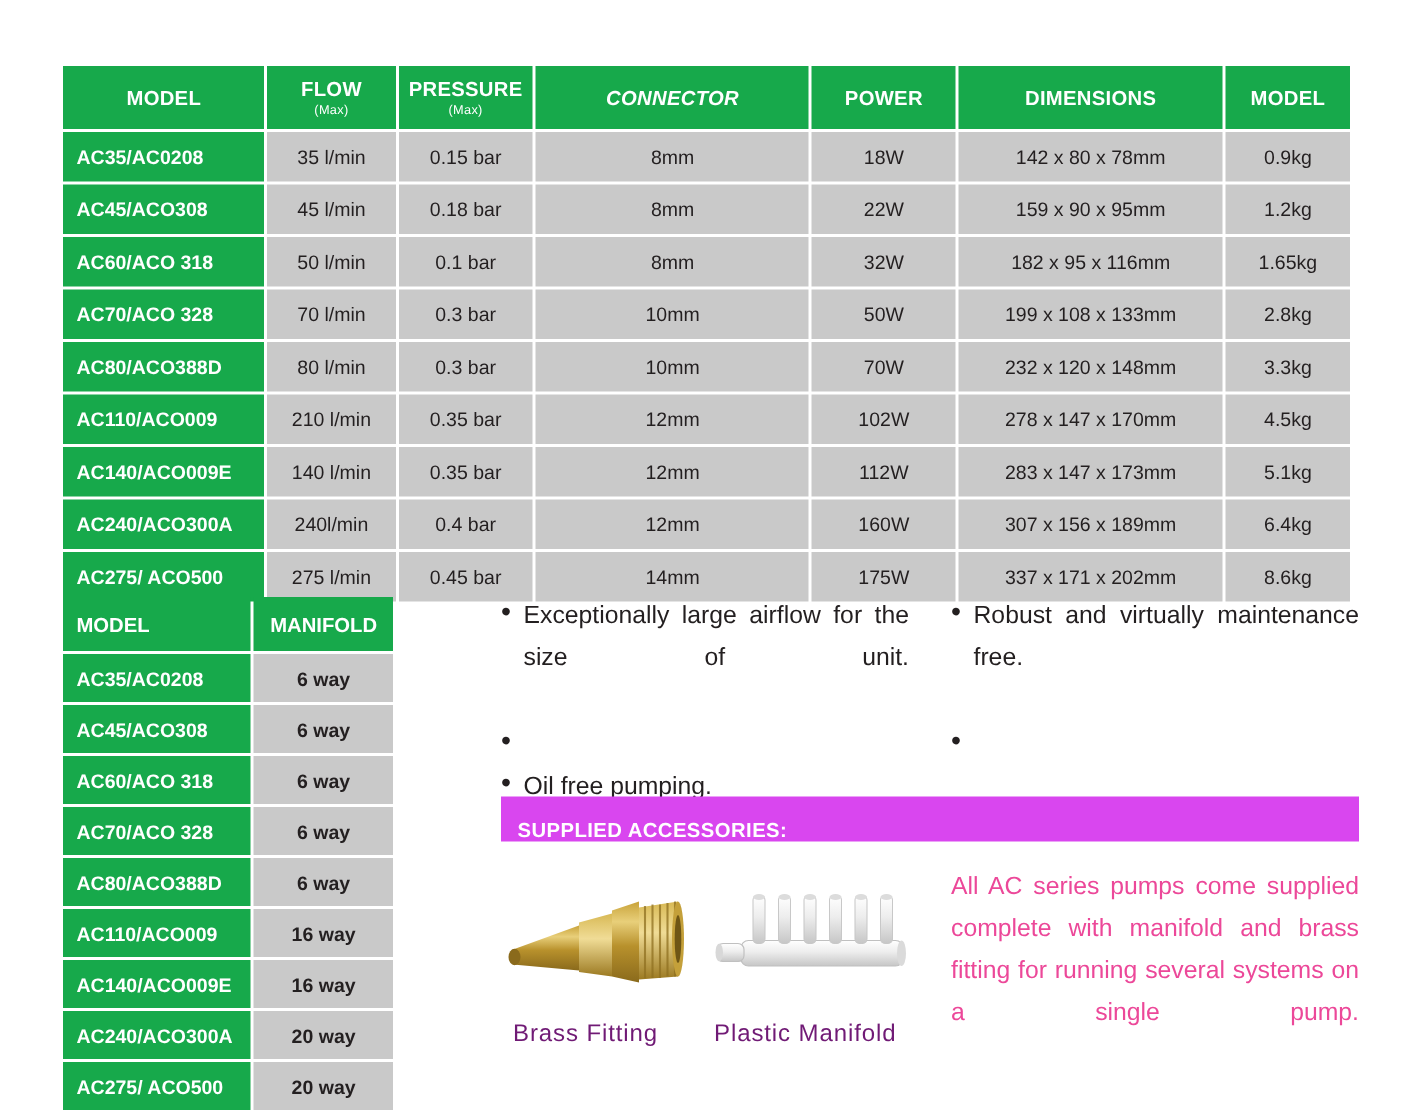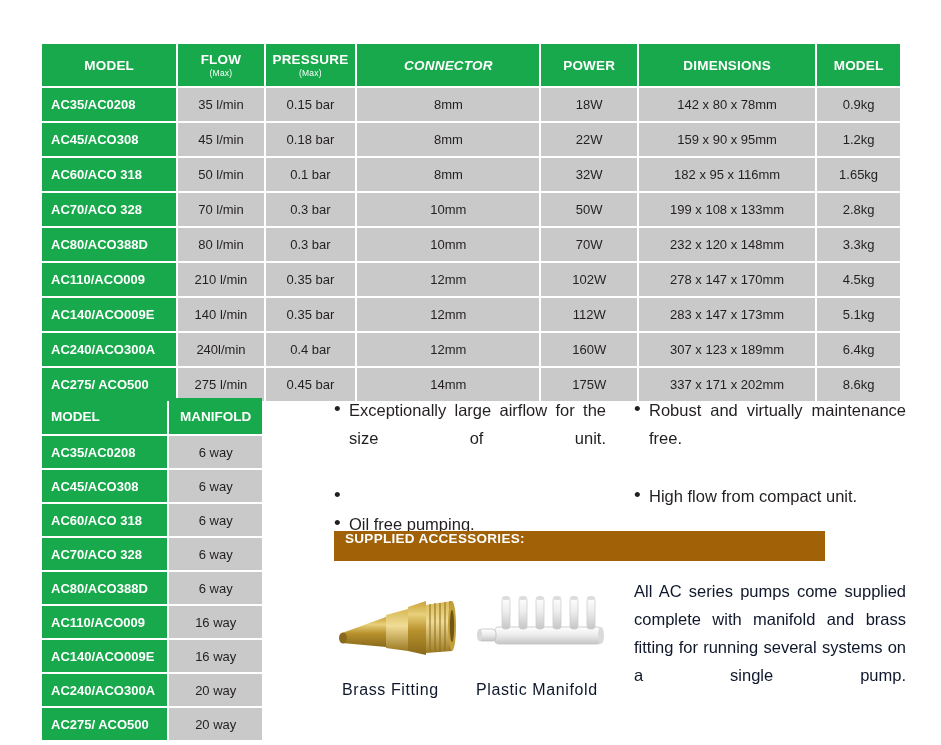--- a/index.html
+++ b/index.html
@@ -88,20 +88,21 @@
   .manifold-table th.model-h {
     text-align: left;
     padding-left: 9px;
   }
   .manifold-table td {
     background: #c9c9c9;
     font-size: 13px;
     text-align: center;
     padding: 7px 4px;
     height: 18px;
+    font-weight: bold;
   }
   .manifold-table td.model {
     background: #17a94b;
     color: #ffffff;
     font-weight: bold;
     text-align: left;
     padding-left: 9px;
   }
   .mf-col-model { width: 130px; }
   .mf-col-way { width: 112px; }
@@ -142,29 +143,29 @@
     content: "";
     display: inline-block;
     width: 100%;
   }
 
   
   .accessories-bar {
     position: absolute;
     left: 334px;
     top: 531px;
-    width: 491px;
+    width: 572px;
     height: 30px;
-    background: #a16207;
+    background: #d946ef;
     color: #ffffff;
     font-size: 13.5px;
     font-weight: bold;
     letter-spacing: 0.3px;
     display: flex;
-    align-items: flex-start;
+    align-items: flex-end;
     padding-left: 11px;
     box-sizing: border-box;
   }
 
   .accessories-body {
     position: absolute;
     left: 334px;
     top: 571px;
     width: 572px;
     height: 140px;
@@ -173,34 +174,34 @@
   .acc-images {
     position: absolute;
     left: 0;
     top: 0;
     width: 300px;
   }
 
   .acc-caption {
     position: absolute;
     font-size: 16px;
-    color: #0f172a;
+    color: #701a75;
   }
   .acc-caption-brass { left: 8px; top: 110px; letter-spacing: 0.6px;}
   .acc-caption-manifold { left: 142px; top: 110px; letter-spacing: 0.6px;}
 
   .acc-text {
     position: absolute;
     left: 300px;
     top: 6px;
     width: 272px;
     font-size: 16.5px;
     line-height: 28px;
     text-align: justify;
-    color: #0f172a;
+    color: #ec4899;
   }
   .acc-text .justify-line::after {
     content: "";
     display: inline-block;
     width: 100%;
   }
 </style>
 </head>
 <body>
 
@@ -295,21 +296,21 @@
       <td>112W</td>
       <td>283 x 147 x 173mm</td>
       <td>5.1kg</td>
     </tr>
     <tr>
       <td class="model">AC240/ACO300A</td>
       <td>240l/min</td>
       <td>0.4 bar</td>
       <td>12mm</td>
       <td>160W</td>
-      <td>307 x 123 x 189mm</td>
+      <td>307 x 156 x 189mm</td>
       <td>6.4kg</td>
     </tr>
     <tr>
       <td class="model">AC275/ ACO500</td>
       <td>275 l/min</td>
       <td>0.45 bar</td>
       <td>14mm</td>
       <td>175W</td>
       <td>337 x 171 x 202mm</td>
       <td>8.6kg</td>
@@ -378,21 +379,20 @@
       <span class="feature-text">Oil free pumping.</span>
     </div>
   </div>
   <div class="feature-col">
     <div class="feature-item">
       <span class="bullet-dot">•</span>
       <span class="feature-text justified">Robust and virtually maintenance free.</span>
     </div>
     <div class="feature-item">
       <span class="bullet-dot">•</span>
-      <span class="feature-text">High flow from compact unit.</span>
     </div>
   </div>
 </div>
 
 <div class="accessories-bar">
   <span>SUPPLIED ACCESSORIES:</span>
 </div>
 
 <div class="accessories-body">
   <div class="acc-images">

